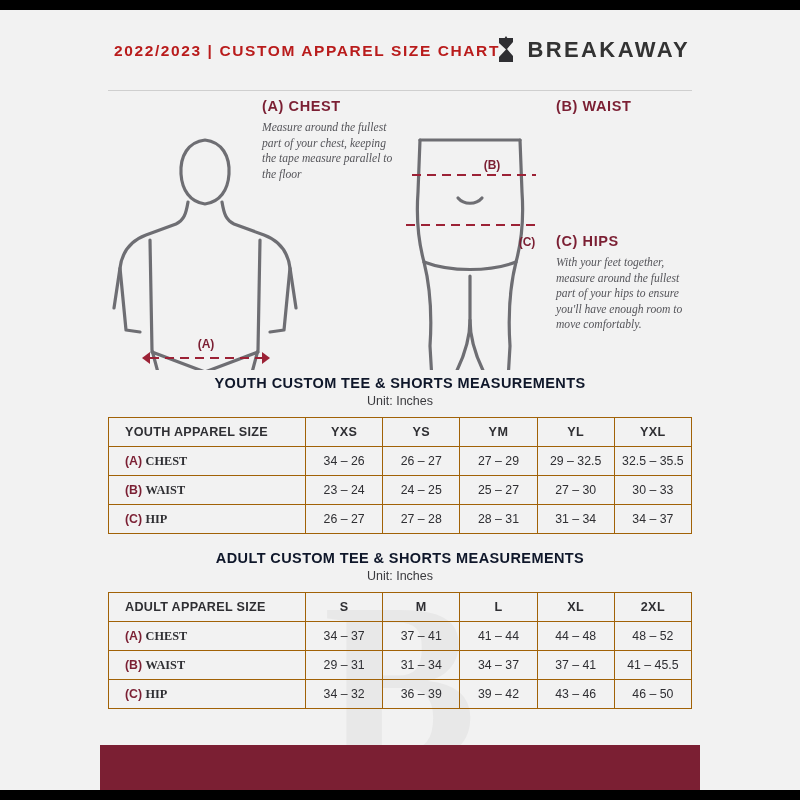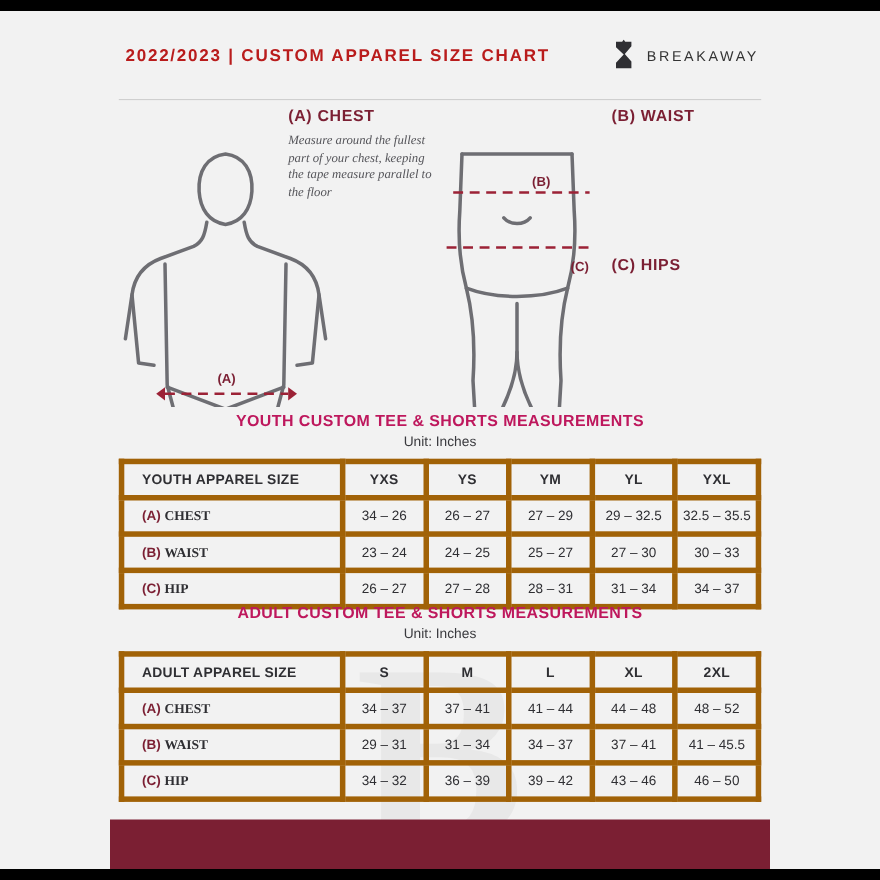--- a/index.html
+++ b/index.html
@@ -65,22 +65,22 @@
     display: flex;
     align-items: center;
     gap: 10px;
   }
   .brand-mark {
     width: 22px;
     height: 28px;
     position: relative;
   }
   .brand-name {
-    font-size: 13px;
-    font-weight: normal;
+    font-size: 22px;
+    font-weight: bold;
     letter-spacing: 2.4px;
     color: #333333;
   }
   .header-rule {
     position: absolute;
     left: 108px;
     top: 58px;
     width: 584px;
     height: 1px;
     background: #cfcfcf;
@@ -114,36 +114,36 @@
   }
   .callout-body.wide { width: 136px; }
 
   
   .table-block { position: absolute; left: 0; width: 800px; }
   .tbl-title {
     text-align: center;
     font-size: 14.5px;
     font-weight: bold;
     letter-spacing: 0.4px;
-    color: #be185d;
+    color: #0f172a;
   }
   .tbl-unit {
     text-align: center;
     font-size: 12.5px;
     color: #3a3a3e;
     margin-top: 3px;
   }
   table.size {
     border-collapse: collapse;
     margin: 9px auto 0 auto;
     width: 584px;
     table-layout: fixed;
   }
   table.size th, table.size td {
-    border: 5px solid #a16207;
+    border: 1px solid #a16207;
     height: 28px;
     font-size: 12.3px;
     color: #2f2f33;
     text-align: center;
     padding: 0;
   }
   table.size th:first-child, table.size td:first-child {
     text-align: left;
     padding-left: 16px;
     width: 180px;
@@ -228,20 +228,21 @@
         <text x="492" y="89" font-family="Liberation Sans, sans-serif" font-size="12" font-weight="bold" fill="#7b1f33" text-anchor="middle">(B)</text>
         <text x="527" y="166" font-family="Liberation Sans, sans-serif" font-size="12" font-weight="bold" fill="#7b1f33" text-anchor="middle">(C)</text>
       </svg>
 
       <div class="callout-title" style="left:262px; top:18px;">(A) CHEST</div>
       <div class="callout-body" style="left:262px; top:40px;">Measure around the fullest part of your chest, keeping the tape measure parallel to the floor</div>
 
       <div class="callout-title" style="left:556px; top:18px;">(B) WAIST</div>
 
       <div class="callout-title" style="left:556px; top:153px;">(C) HIPS</div>
+      <div class="callout-body wide" style="left:556px; top:175px;">With your feet together, measure around the fullest part of your hips to ensure you'll have enough room to move comfortably.</div>
     </div>
 
     <div class="table-block" style="top:365px;">
       <div class="tbl-title">YOUTH CUSTOM TEE &amp; SHORTS MEASUREMENTS</div>
       <div class="tbl-unit">Unit: Inches</div>
       <table class="size">
         <thead>
           <tr>
             <th>YOUTH APPAREL SIZE</th>
             <th>YXS</th>

